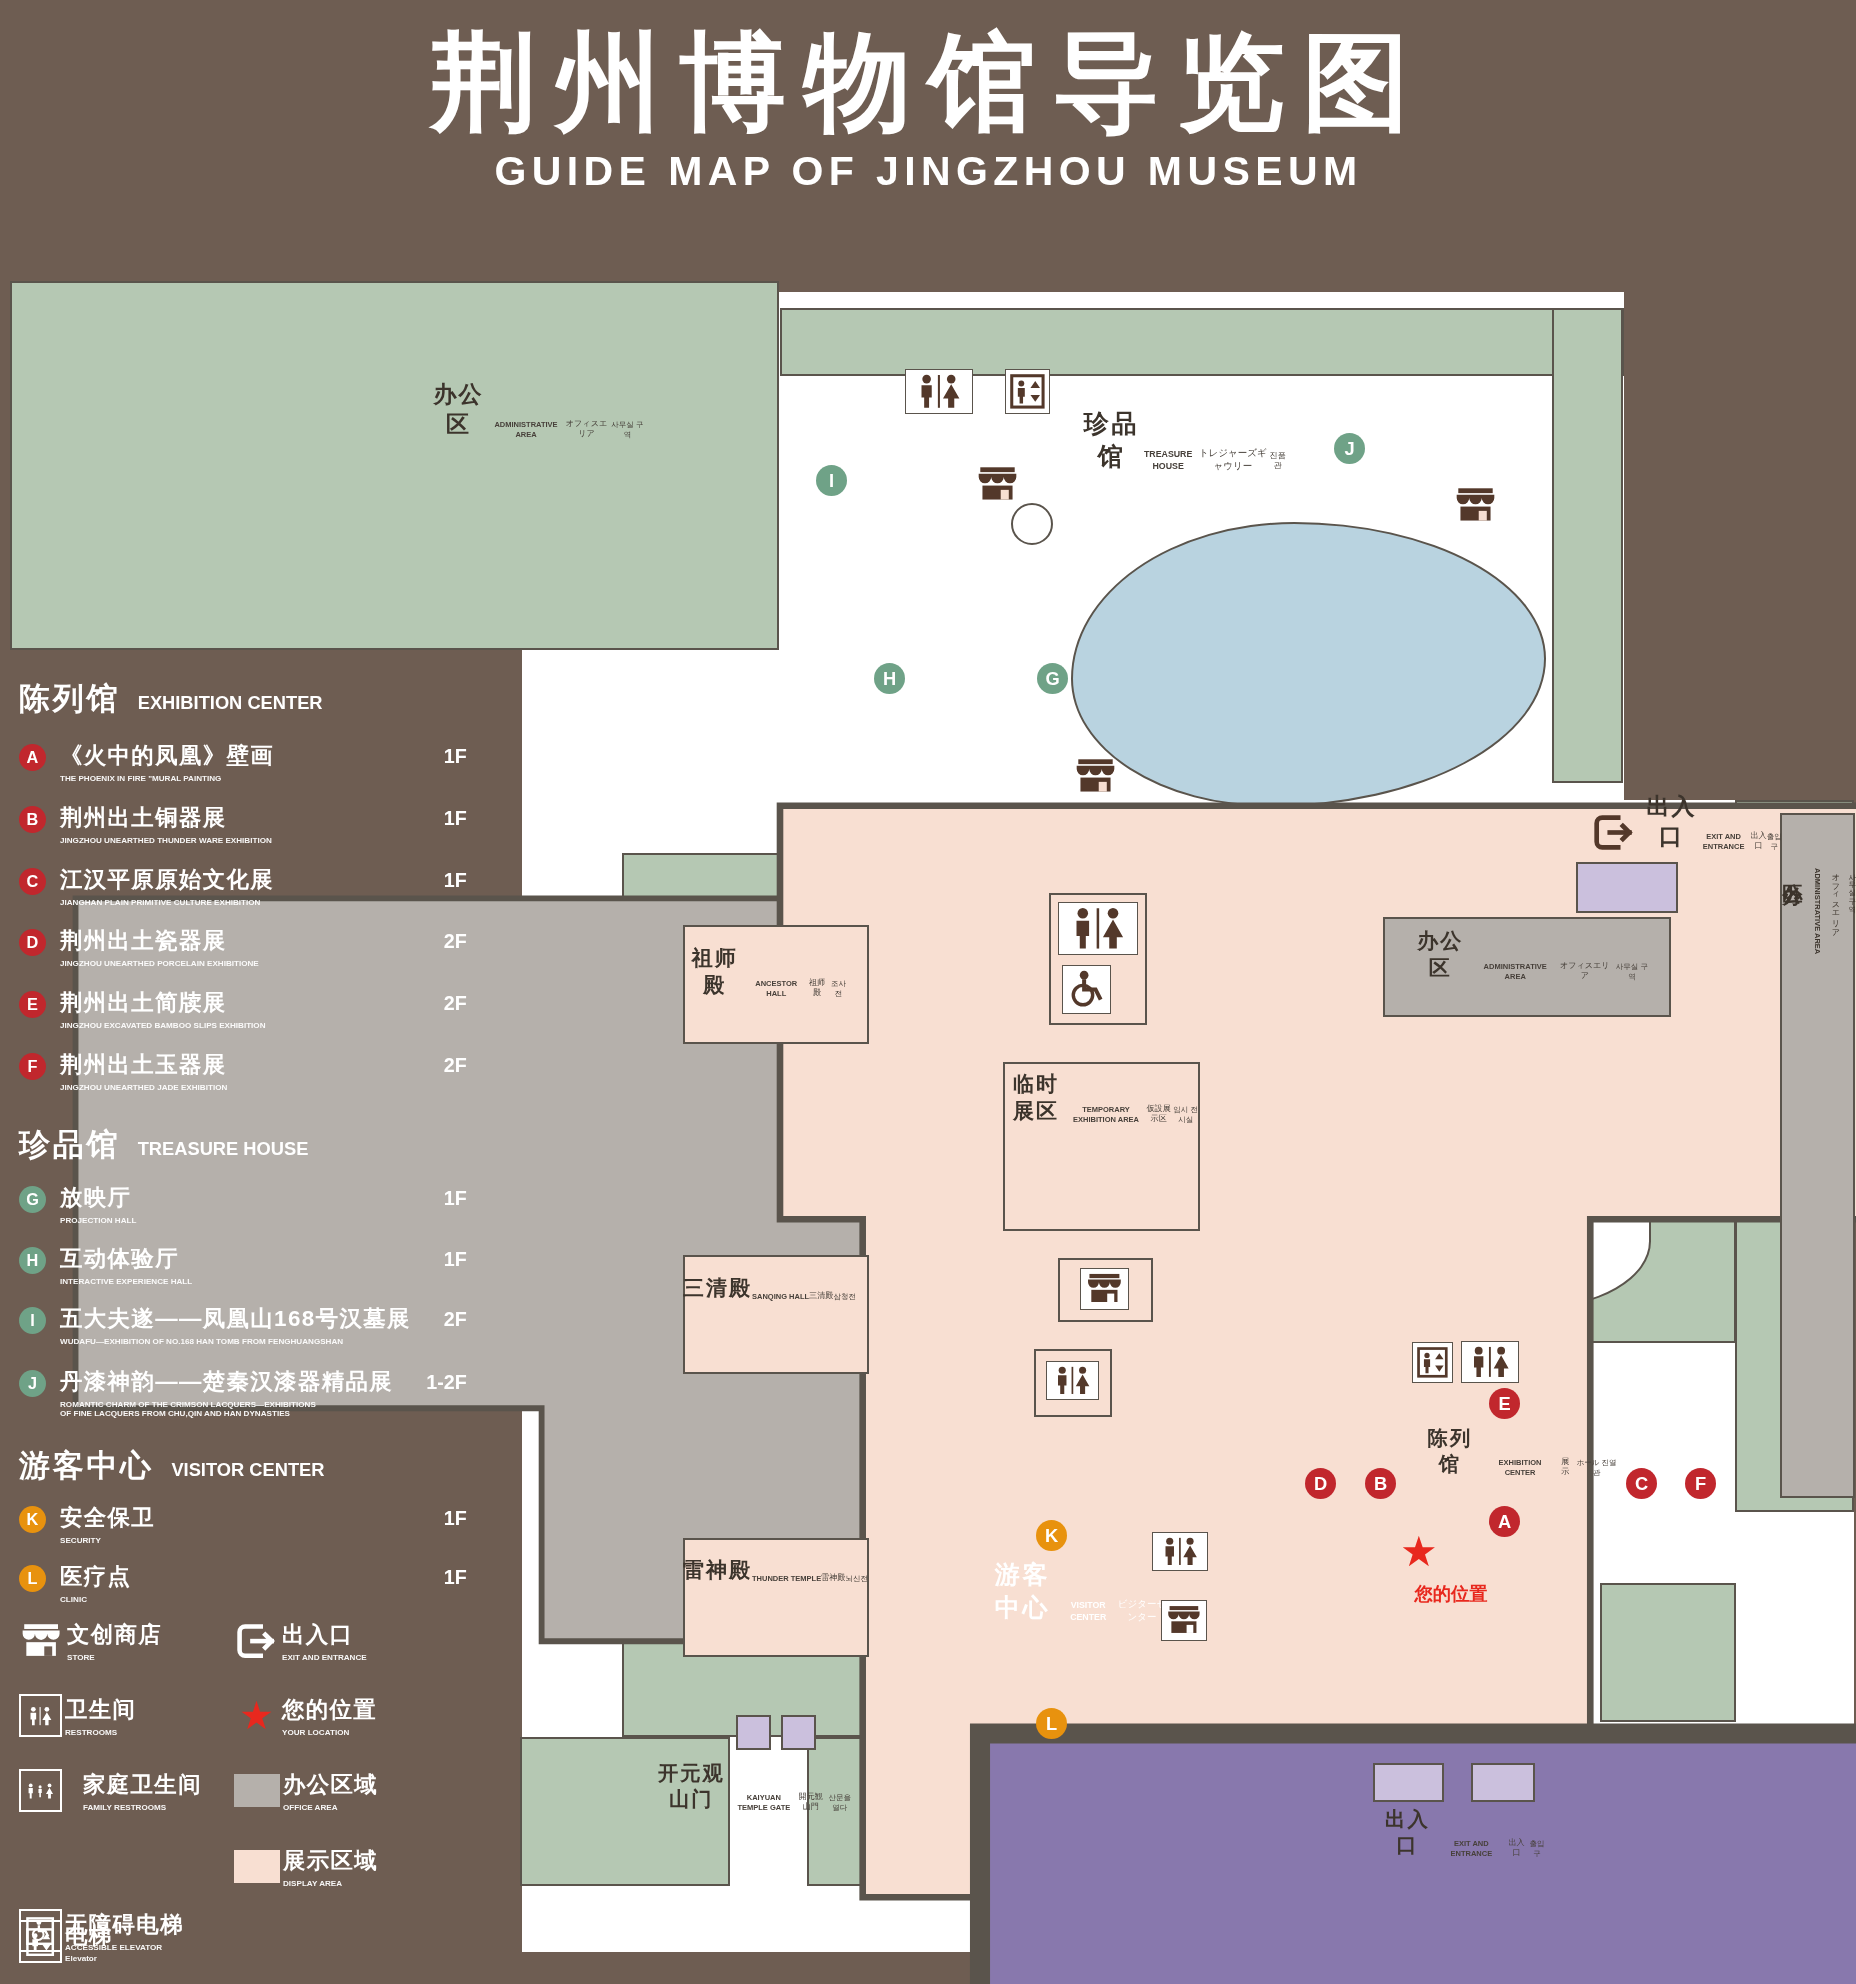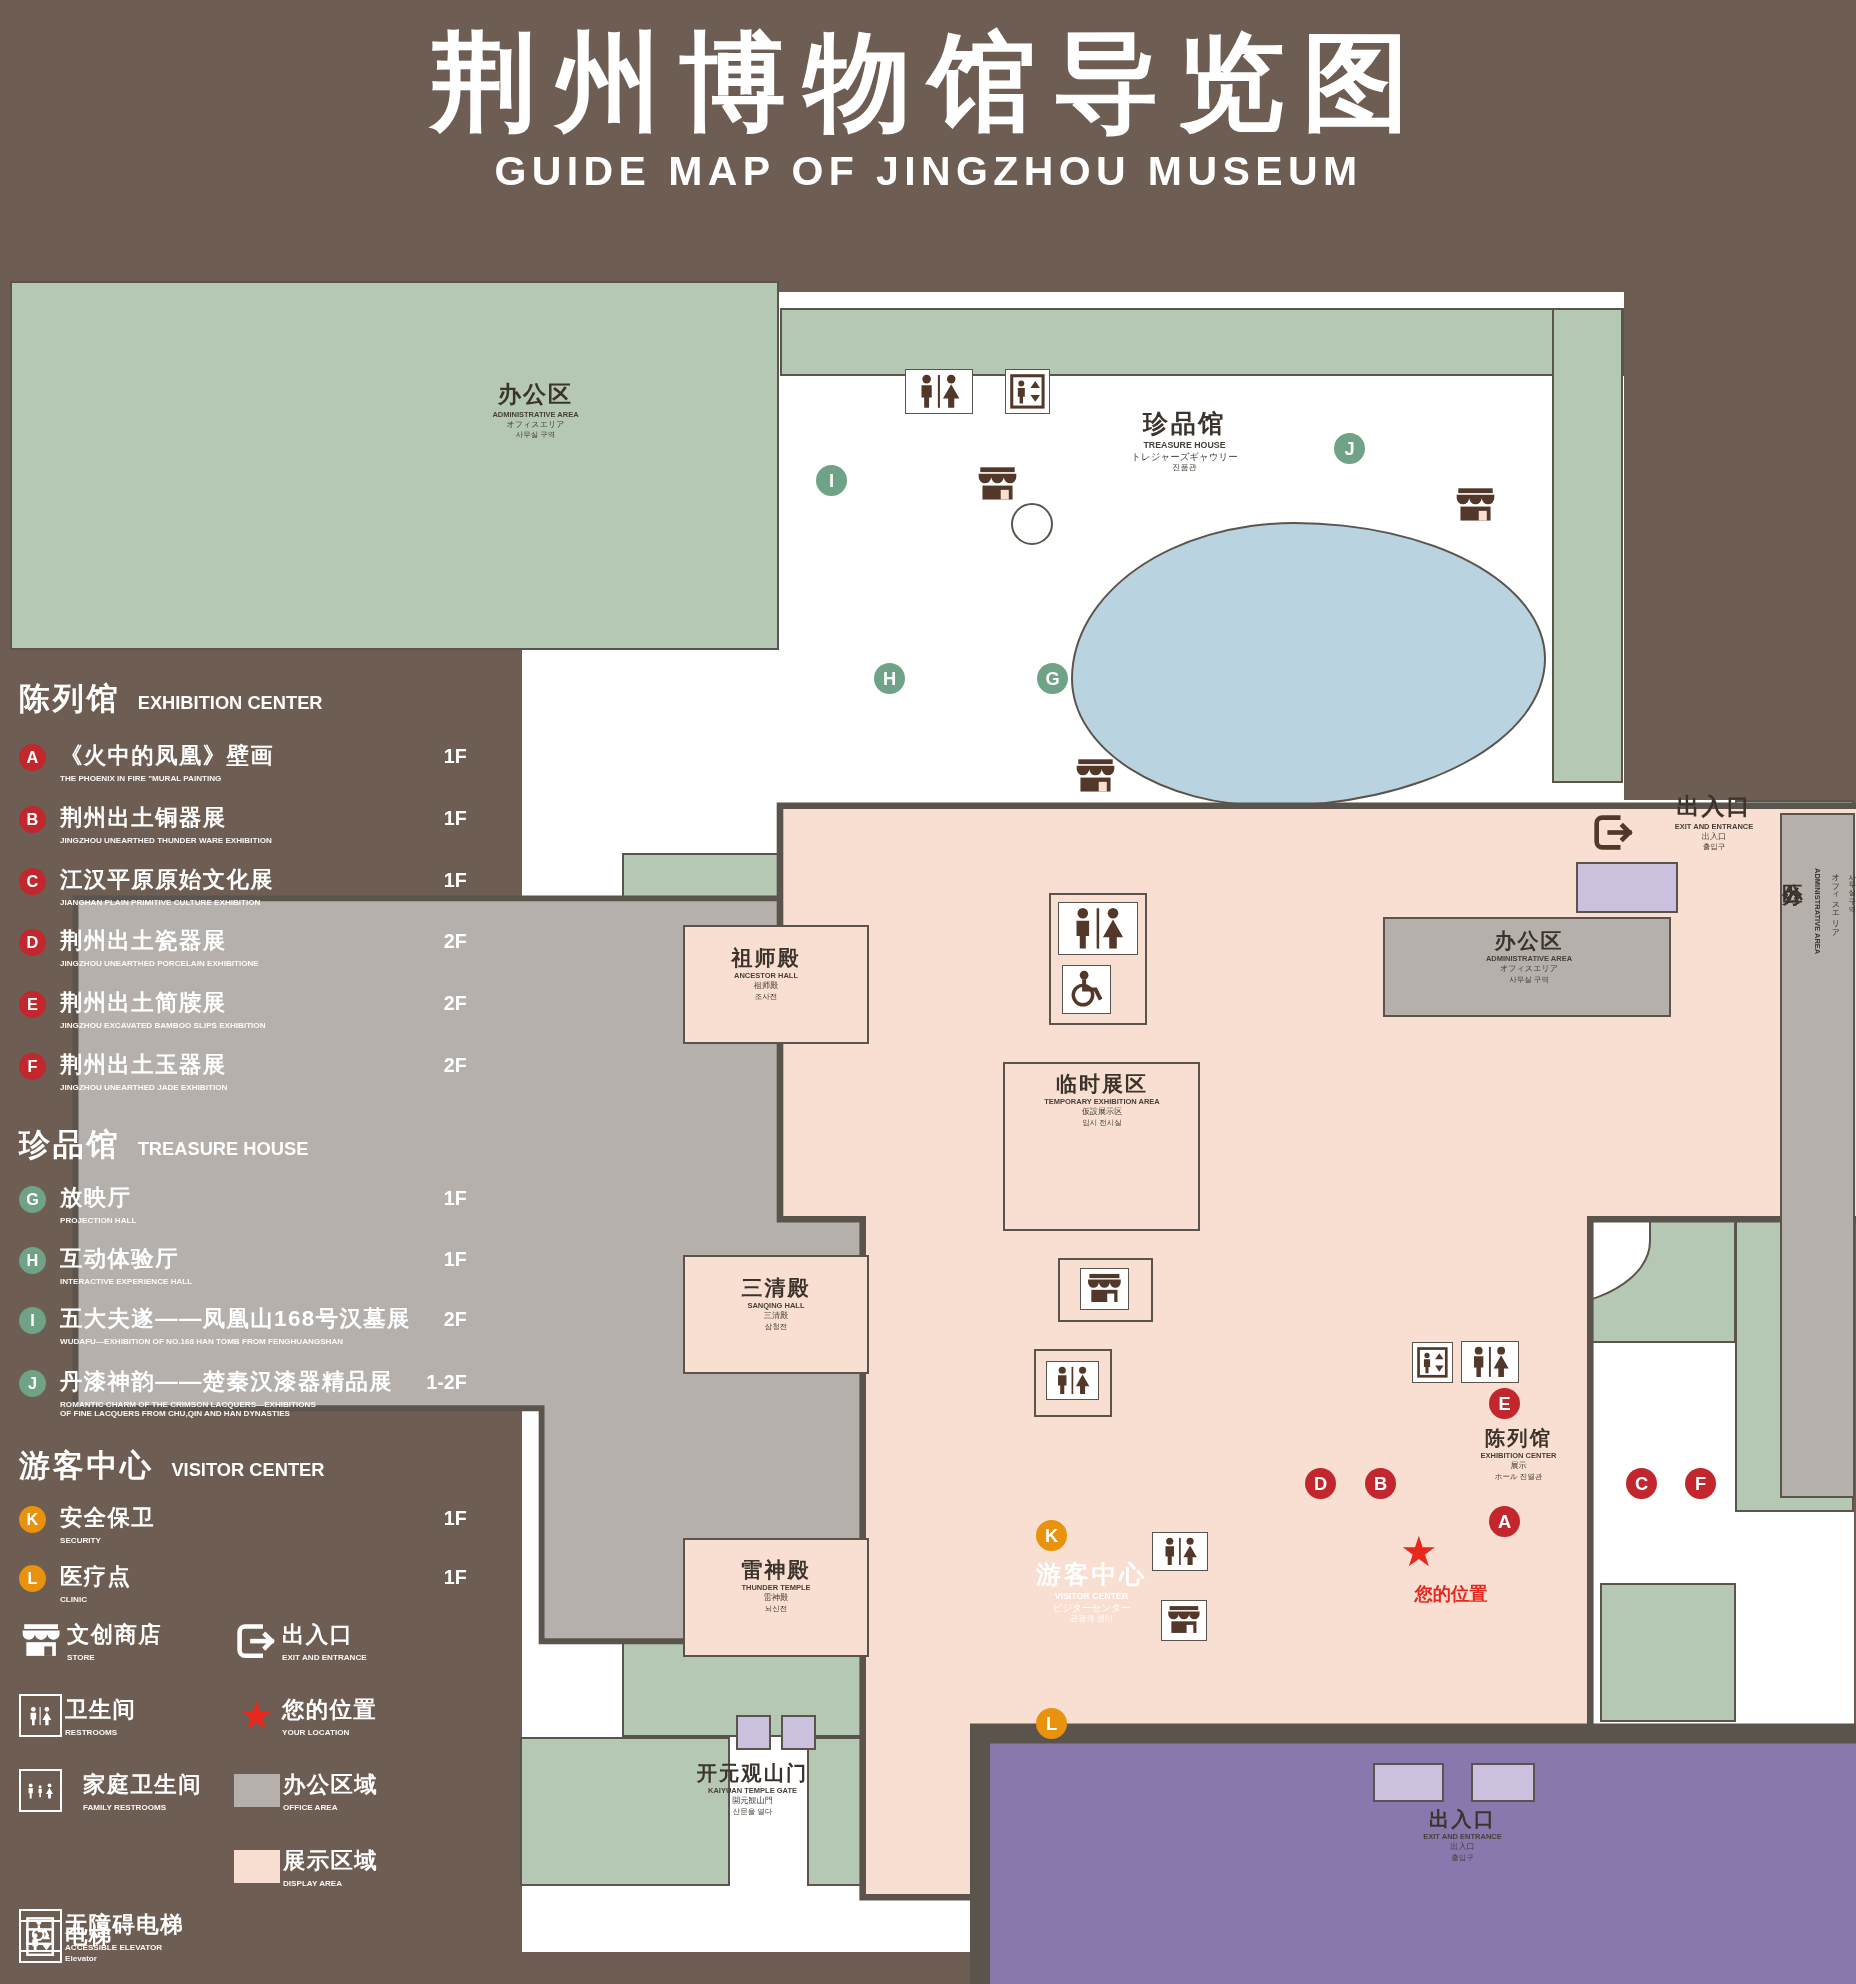--- a/index.html
+++ b/index.html
@@ -10,21 +10,21 @@
   .white{background:#ffffff}
   .green{background:#b5c8b3;border:2px solid #5a544c}
   .pinkb{background:#f8dfd2;border:2px solid #5a544c}
   .grayb{background:#b5b0ab;border:2px solid #5a544c}
   .lpurple{background:#cbc0dd;border:2px solid #5a544c}
   .pond{background:#b9d3e0;border:2px solid #5a544c}
   .z0{z-index:0}.z1{z-index:1}.z2{z-index:2}.z3{z-index:3}.z4{z-index:4}.z5{z-index:5}.z6{z-index:6}
   .bldg-svg{position:absolute;z-index:3;overflow:visible}
   .badge{position:absolute;width:31px;height:31px;border-radius:50%;display:flex;align-items:center;justify-content:center;color:#fff;font-weight:bold;font-size:18.3px;z-index:6}
   .badge.red{background:#c1272d}.badge.grn{background:#6fa287}.badge.org{background:#e8920e}
-  .mlabel{position:absolute;display:flex;flex-direction:column;align-items:center;text-align:center;color:#47403a;line-height:1.3;z-index:5}
+  .mlabel{position:absolute;display:flex;flex-direction:row;align-items:flex-end;text-align:center;color:#47403a;line-height:1.3;z-index:5}
   .mlabel .zh{font-weight:bold;color:#3c342c}
   .mlabel .l2{font-weight:bold}
   .mlabel.big .zh{font-size:25px;letter-spacing:2.7px}
   .mlabel.big .l2{font-size:8.8px}.mlabel.big .l3{font-size:9.5px}.mlabel.big .l4{font-size:8.1px}
   .mlabel.med .zh{font-size:21px;letter-spacing:2px}
   .mlabel.med .l2{font-size:7.5px}.mlabel.med .l3{font-size:8.1px}.mlabel.med .l4{font-size:7.5px}
   .mlabel.wt,.mlabel.wt .zh{color:#ffffff}
   .mbox{position:absolute;background:#fff;border:1.7px solid #5a544c;color:#53382a;display:flex;align-items:center;justify-content:center;z-index:5;padding:4.1px}
   .micon{position:absolute;color:#53382a;z-index:5}
   svg{display:block;width:100%;height:100%}

